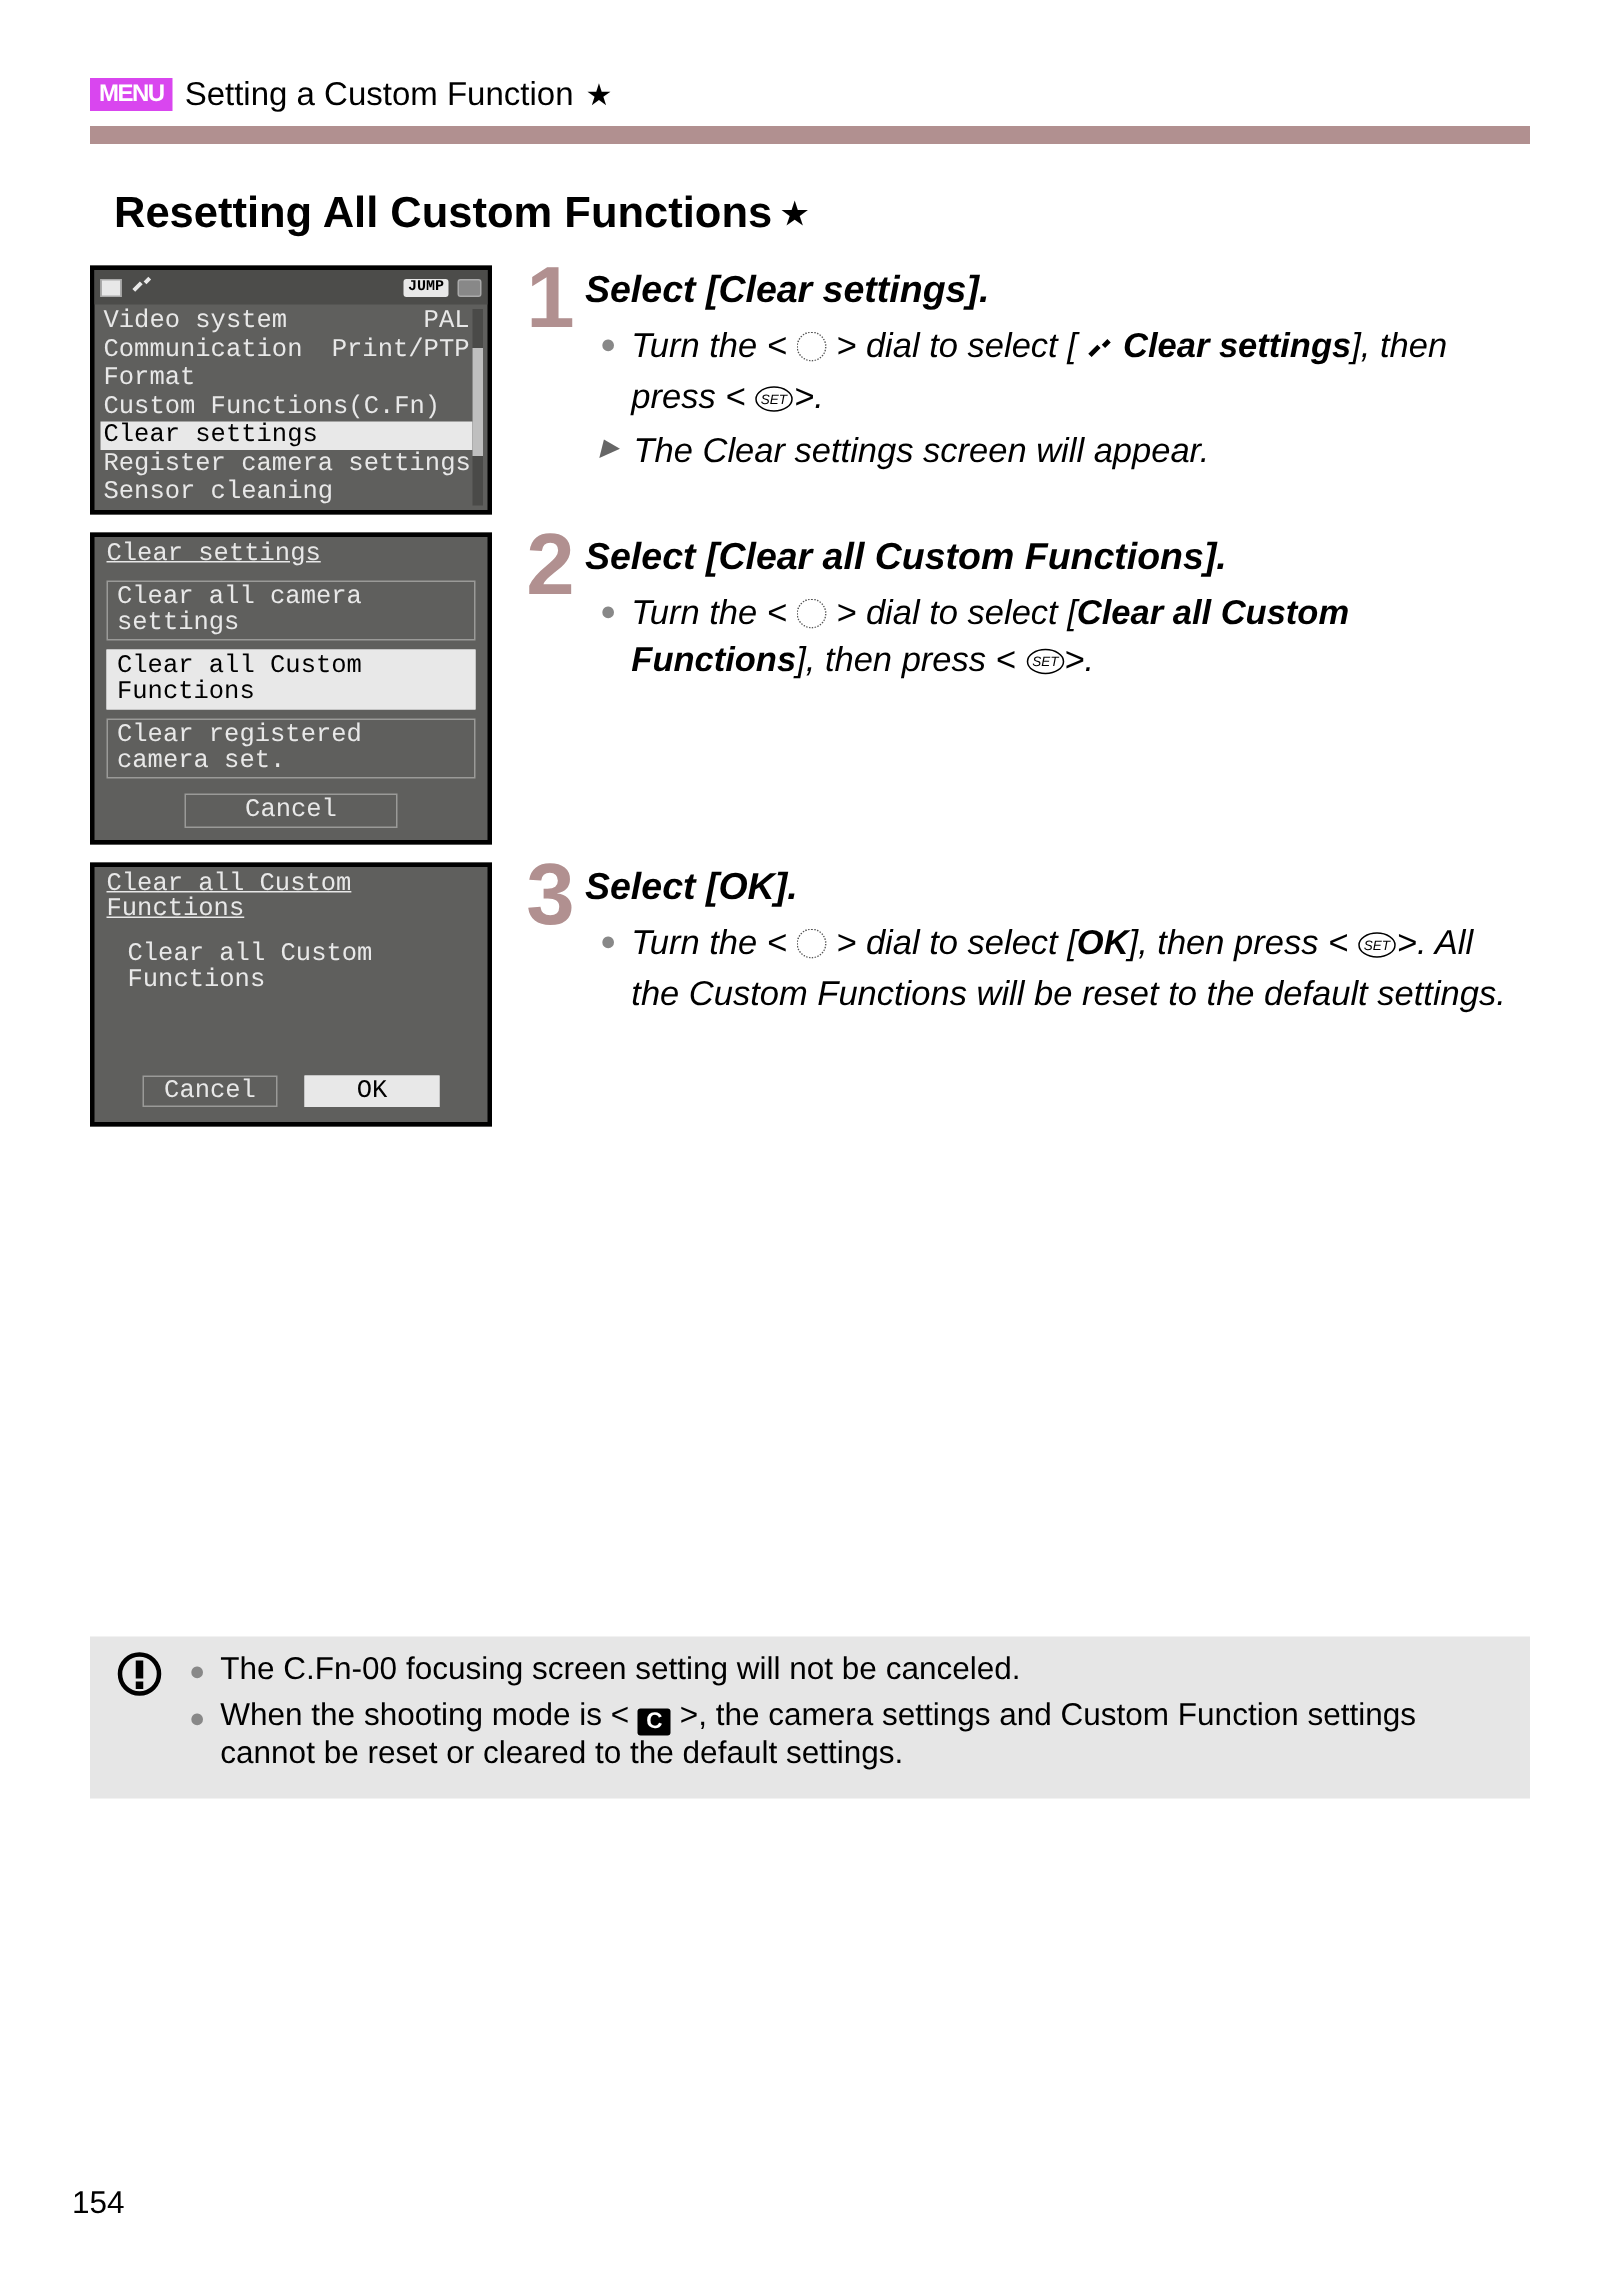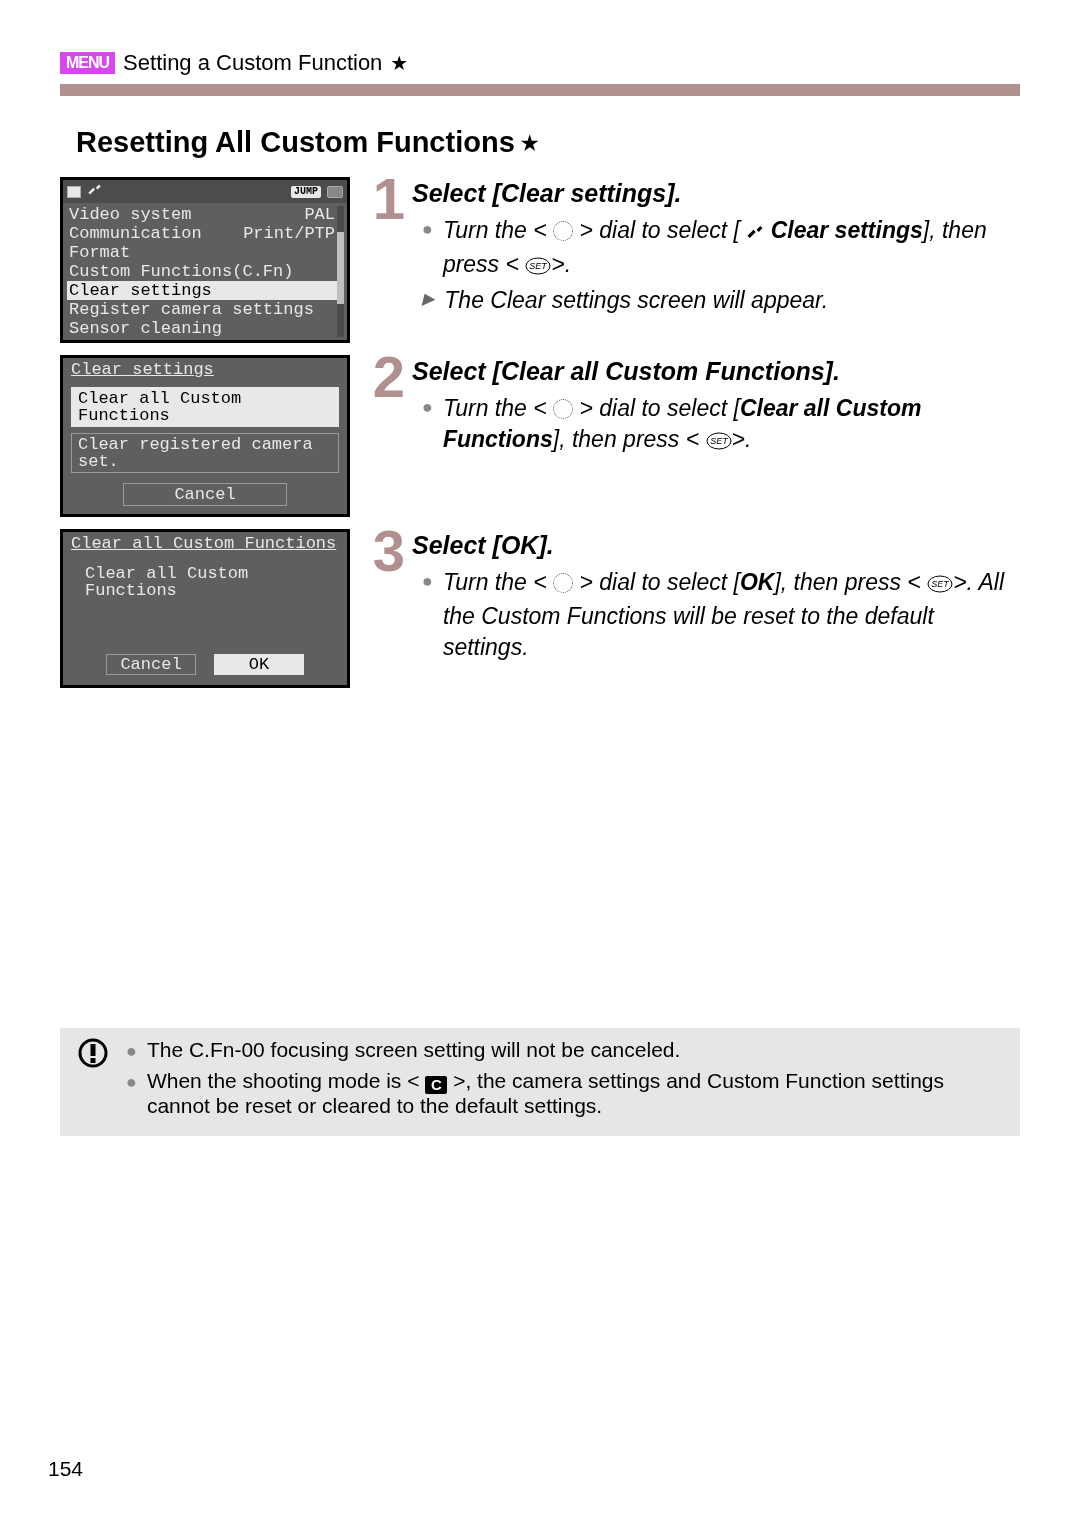--- a/index.html
+++ b/index.html
@@ -43,21 +43,21 @@
     gap: 6px;
     margin-bottom: 18px;
     padding-left: 16px;
   }
   .content-row {
     display: flex;
     gap: 18px;
     margin-bottom: 12px;
   }
   .lcd {
-    width: 290px;
+    width: 268px;
     background: #5f5f5d;
     color: #e8e8e8;
     font-family: "Courier New", monospace;
     border: 3px solid #000;
     font-size: 17px;
     line-height: 1.0;
     position: relative;
   }
   .lcd-header {
     display: flex;
@@ -292,20 +292,21 @@
           </div>
         </div>
       </div>
     </div>
   </div>
 
   <div class="content-row">
     <div class="lcd lcd2">
       <div class="title-row">Clear settings</div>
       <div id="lcd2-body">
+          <div class="opt">Clear all camera settings</div>
           <div class="opt active">Clear all Custom Functions</div>
           <div class="opt">Clear registered camera set.</div>
         </div>
       <div class="opt cancel">Cancel</div>
     </div>
 
     <div class="instructions">
       <div class="step">
         <div class="step-num">2</div>
         <div class="step-body">

